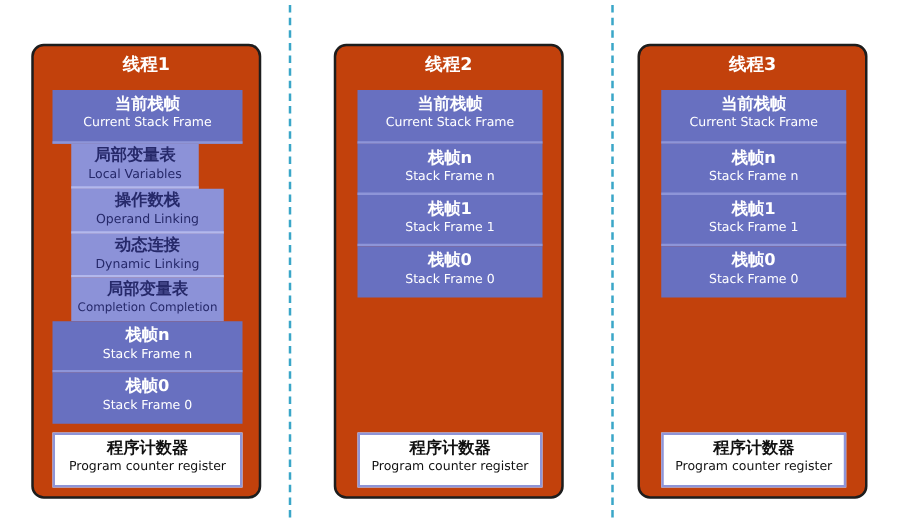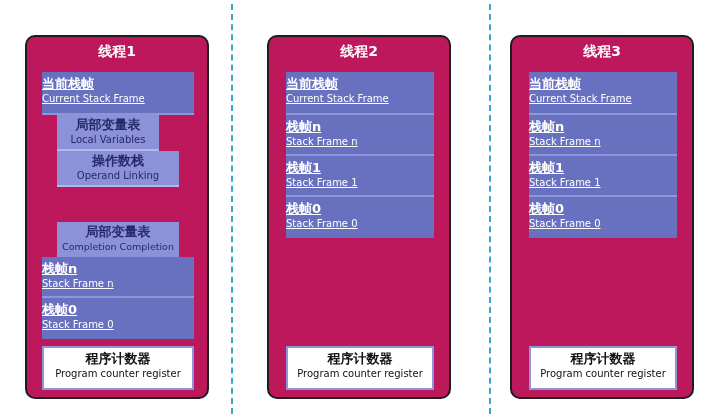--- a/index.html
+++ b/index.html
@@ -6,31 +6,31 @@
     body {
       width: 720px; height: 418px; background: #ffffff; position: relative; overflow: hidden;
       font-family: "DejaVu Sans", "Liberation Sans", sans-serif;
     }
     .divider {
       position: absolute; top: 4px; width: 0; height: 410px;
       border-left: 2px dashed #3aa6c8;
     }
     .thread {
       position: absolute; top: 35px; width: 184px; height: 364px;
-      background: #be185d; border: 2px solid #1d1d1d; border-radius: 10px;
+      background: #c2410c; border: 2px solid #1d1d1d; border-radius: 10px;
       box-sizing: border-box;
     }
     .thread-title {
       position: absolute; top: 6px; left: 0; right: 0; text-align: center;
       color: #ffffff; font-weight: bold; font-size: 14px;
     }
     .frame {
       position: absolute; box-sizing: border-box;
       background: #6870c0; border-bottom: 2px solid #8e95d8;
-      color: #ffffff; text-decoration: underline;
+      text-align: center; color: #ffffff;
     }
     .frame .zh { display: block; font-weight: bold; font-size: 13px; line-height: 16px; padding-top: 4px; }
     .frame .en { display: block; font-size: 10px; line-height: 14px; }
     .inner {
       position: absolute; box-sizing: border-box;
       background: #8c92d8; border-bottom: 2px solid #b3b8ec;
       text-align: center; color: #26296a;
     }
     .inner .zh { display: block; font-weight: bold; font-size: 13px; line-height: 16px; padding-top: 2px; }
     .inner .en { display: block; font-size: 10px; line-height: 14px; }
@@ -55,20 +55,24 @@
     <span class="en">Current Stack Frame</span>
   </div>
 
   <div class="inner" style="left:30px; top:78px; width:102px; height:36px;">
     <span class="zh">局部变量表</span>
     <span class="en">Local Variables</span>
   </div>
   <div class="inner" style="left:30px; top:114px; width:122px; height:36px;">
     <span class="zh">操作数栈</span>
     <span class="en">Operand Linking</span>
+  </div>
+  <div class="inner" style="left:30px; top:150px; width:122px; height:35px;">
+    <span class="zh">动态连接</span>
+    <span class="en">Dynamic Linking</span>
   </div>
   <div class="inner" style="left:30px; top:185px; width:122px; height:35px; border-bottom:none;">
     <span class="zh">局部变量表</span>
     <span class="en" style="font-size:9.5px;">Completion Completion</span>
   </div>
 
   <div class="frame" style="left:15px; top:220px; width:152px; height:41px;">
     <span class="zh">栈帧n</span>
     <span class="en">Stack Frame n</span>
   </div>

